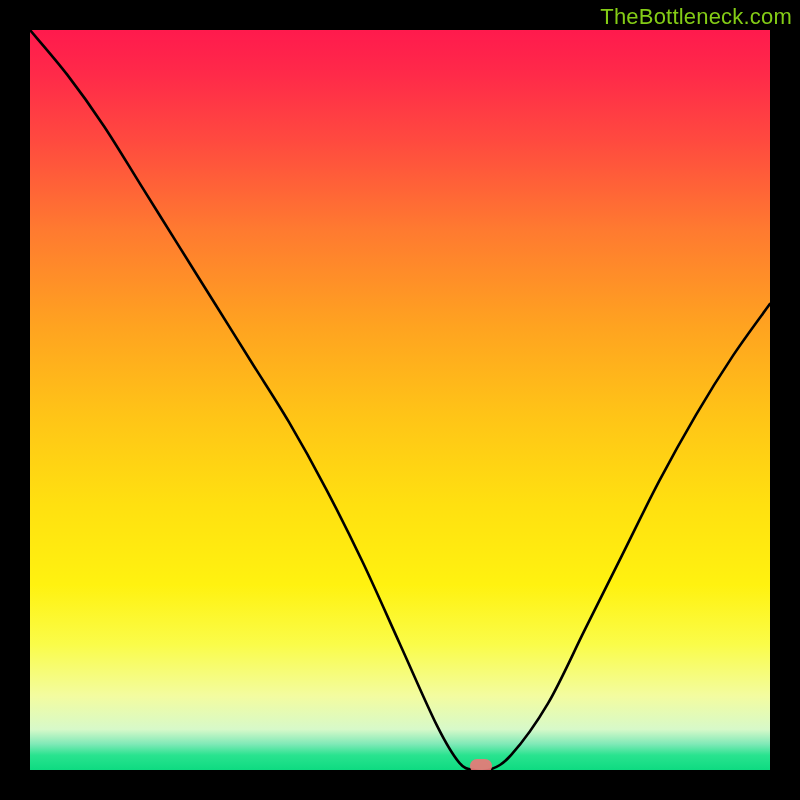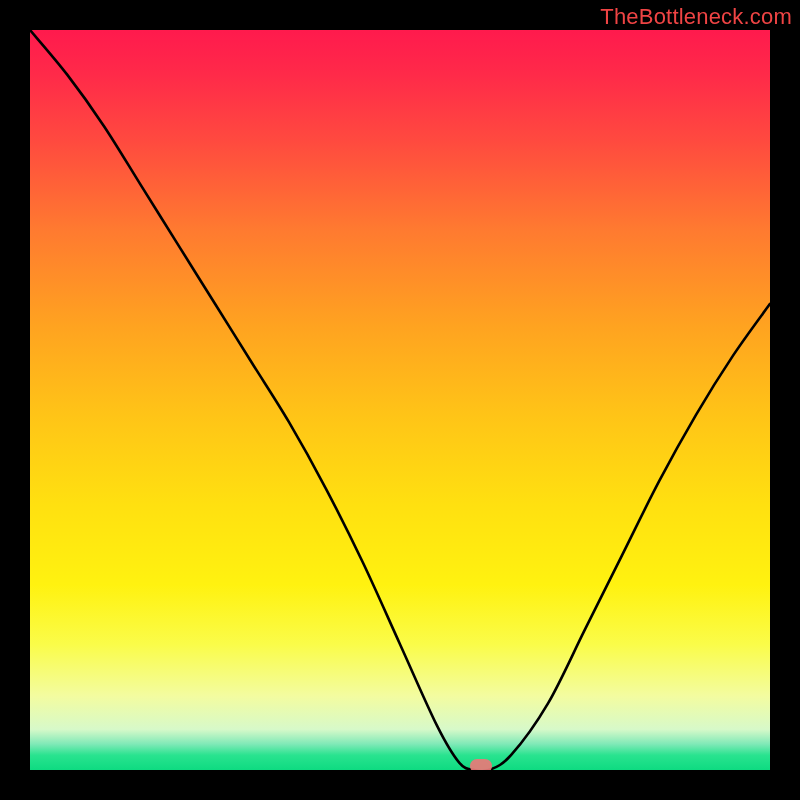--- a/index.html
+++ b/index.html
@@ -64,21 +64,21 @@
     width: 22px;
     height: 14px;
     border-radius: 7px;
     background: rgba(233, 120, 120, 0.92);
     transform: translate(-50%, -50%);
   }
   .watermark {
     position: absolute;
     top: 4px;
     right: 8px;
-    color: #ef4444;
+    color: #84cc16;
     font-size: 22px;
     letter-spacing: 0.2px;
     font-weight: 500;
   }
 </style>
 </head>
 <body>
 
 <div class="frame">
   <div class="watermark">TheBottleneck.com</div>

